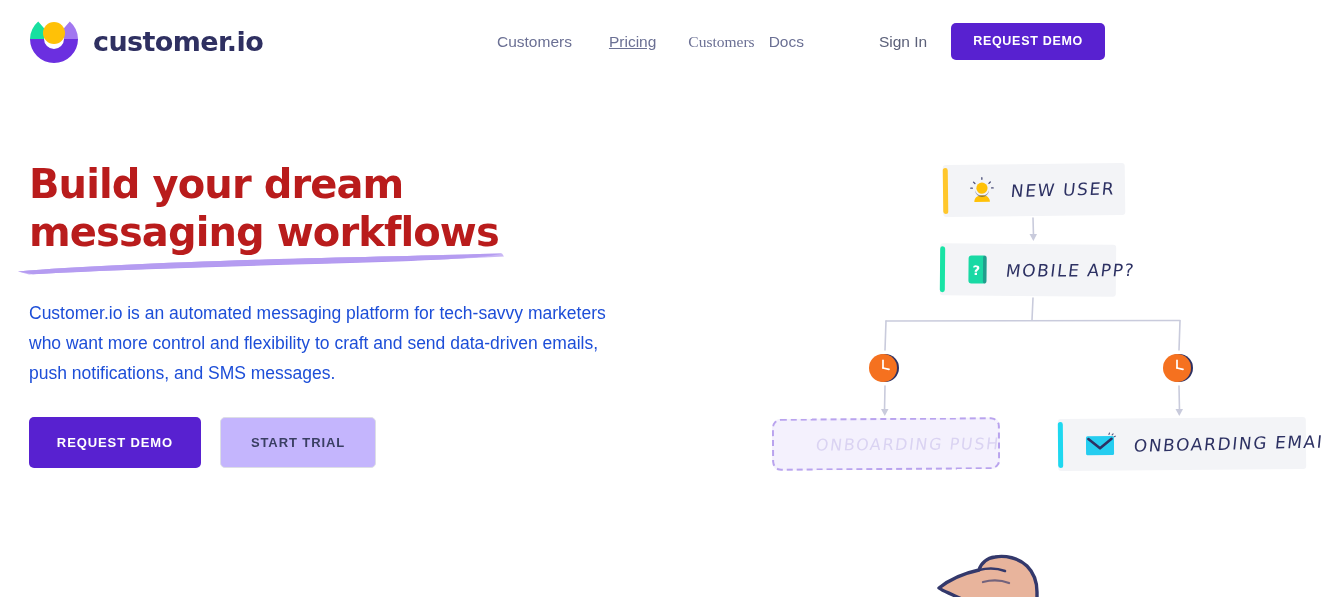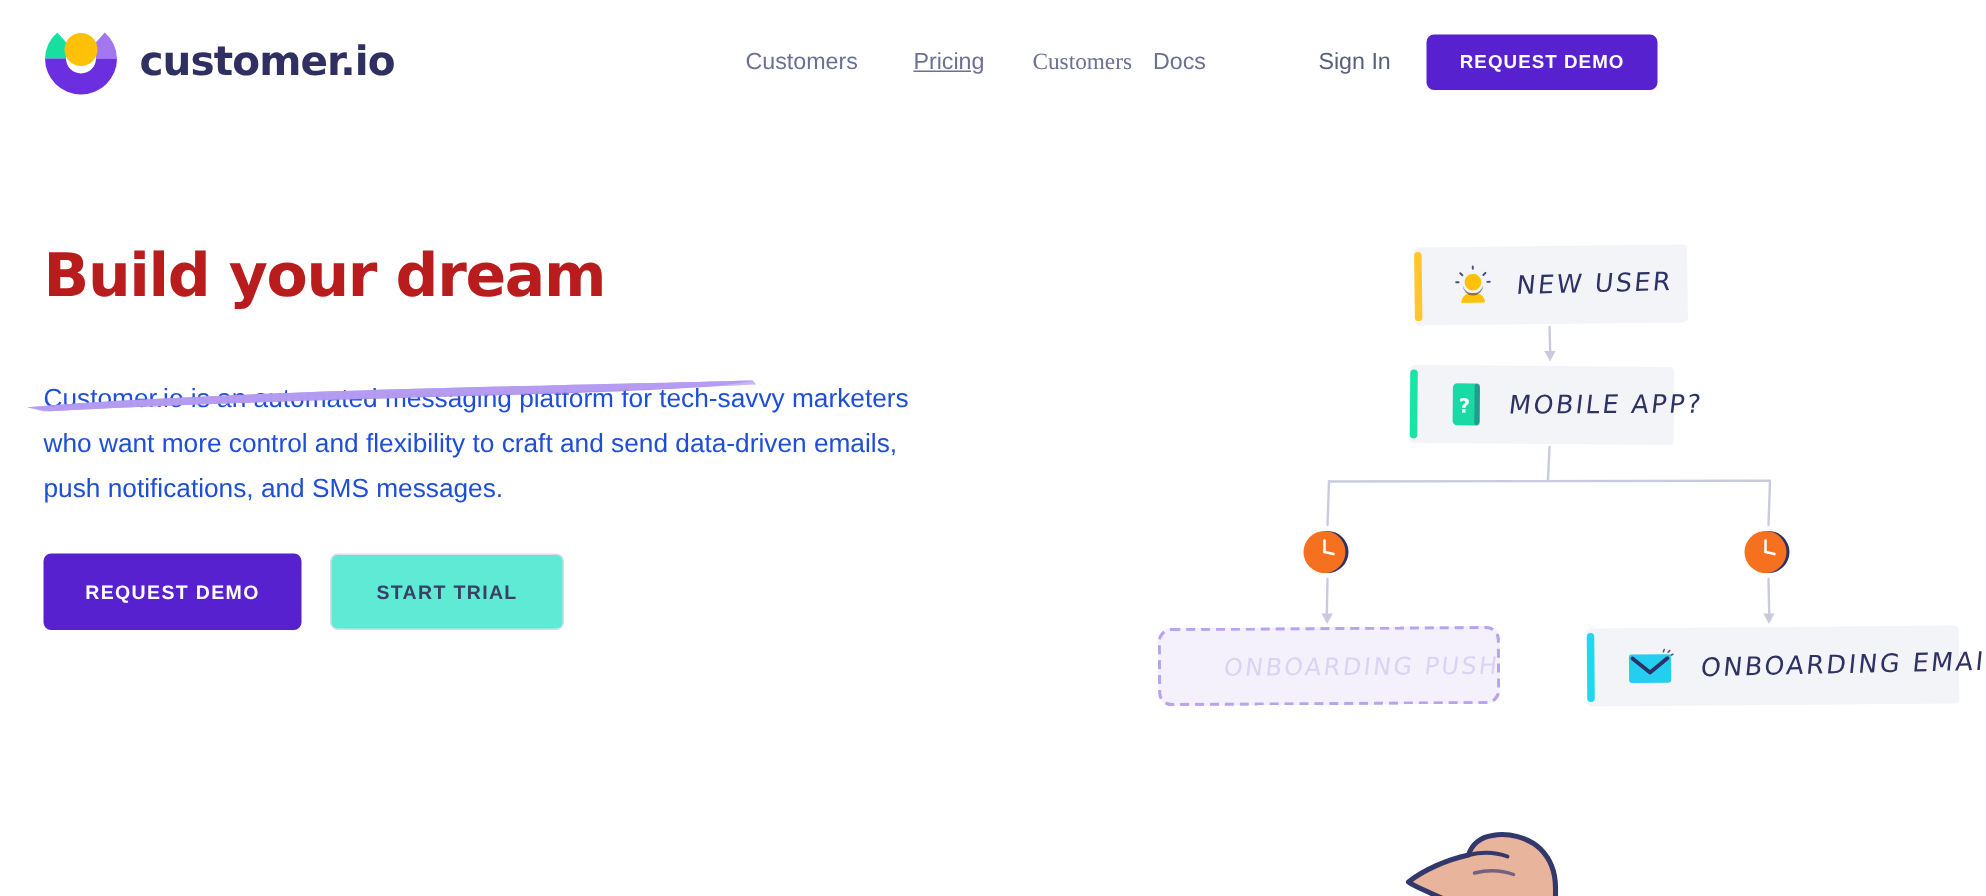--- a/index.html
+++ b/index.html
@@ -137,21 +137,21 @@
     font-weight: 700;
     letter-spacing: 0.9px;
     border: none;
     border-radius: 5px;
     width: 172px;
     height: 51px;
     cursor: pointer;
     font-family: "Liberation Sans", sans-serif;
   }
   .btn-hero-secondary {
-    background: #5eead4;
+    background: #c4b5fd;
     color: #3A3F63;
     font-size: 13px;
     font-weight: 700;
     letter-spacing: 0.9px;
     border: 1px solid #DDDEE6;
     border-radius: 5px;
     width: 156px;
     height: 51px;
     cursor: pointer;
     font-family: "Liberation Sans", sans-serif;
@@ -301,20 +301,21 @@
     <a id="signin-link" href="#">Sign In</a>
     <button class="btn-demo-header">REQUEST DEMO</button>
   </div>
 
 </header>
 
 <section id="hero-copy">
 
   <h1 id="hero-headline">
     <span>Build your dream</span><br>
+    <span>messaging workflows</span>
     <svg id="headline-underline" viewBox="0 0 492 26">
       <path d="M3 21.5 C 60 16.5, 150 12.5, 250 9.5 C 330 7.2, 420 5.4, 487 3.6
                C 470 8.6, 400 11.2, 300 14.0 C 190 17.0, 90 20.2, 18 24.2 Z" fill="#A78BEE" opacity="0.92"></path>
       <path d="M14 24.4 C 80 20.6, 180 17.0, 280 14.0 C 360 11.6, 440 9.0, 489 6.4
                L 487 3.6 C 420 5.4, 330 7.2, 250 9.5 C 150 12.5, 60 16.5, 3 21.5 Z" fill="#B79FF2" opacity="0.75"></path>
     </svg>
   </h1>
 
   <p id="hero-subcopy">Customer.io is an automated messaging platform for tech-savvy marketers who want more control and flexibility to craft and send data-driven emails, push notifications, and SMS messages.</p>
 

